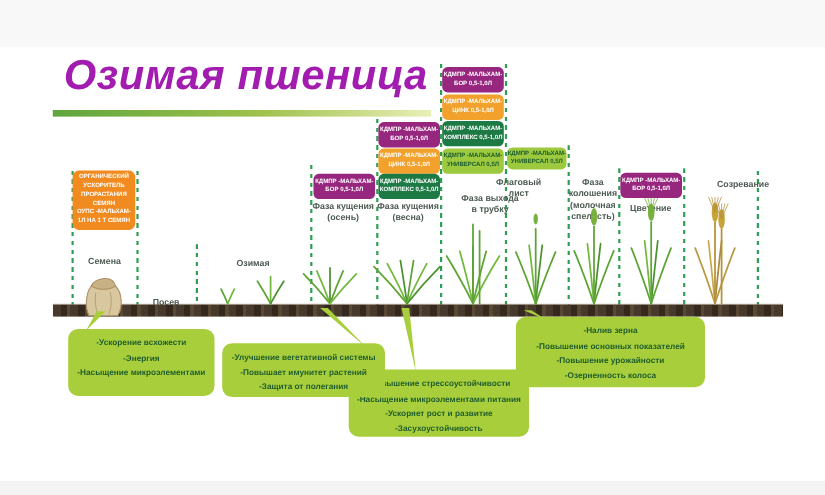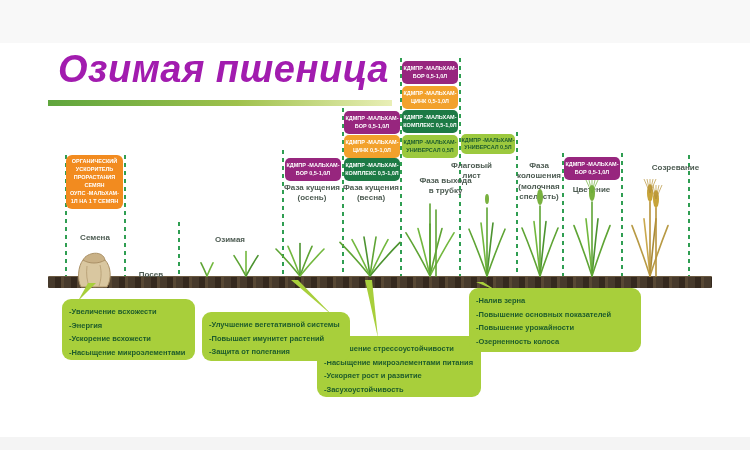--- a/index.html
+++ b/index.html
@@ -33,21 +33,21 @@
   .pb-orange{background:#f2a12c;}
   .pb-dkgreen{background:#1d7a45;}
   .pb-ltgreen{background:#9cc93e;color:#1d5c2e;}
 
   #oups-box{position:absolute;left:66px;top:155px;width:57px;height:54px;background:#f28b1f;
       border-radius:6px;color:#fff;font-size:5.5px;font-weight:bold;text-align:center;
       display:flex;align-items:center;justify-content:center;line-height:1.45;
       white-space:pre-line;box-sizing:border-box;padding:2px;}
 
   .callout{position:absolute;background:#a8cf3b;border-radius:9px;box-sizing:border-box;
-      padding:6px 7px;color:#1e5c2c;}
+      padding:6px 7px;color:#1e5c2c;text-align:center;}
   .callout .ln{font-size:7.5px;font-weight:bold;line-height:1.8;white-space:nowrap;}
   #callout-1{left:62px;top:299px;width:133px;height:61px;z-index:6;}
   #callout-2{left:202px;top:312px;width:148px;height:49px;z-index:7;}
   #callout-3{left:317px;top:336px;width:164px;height:61px;z-index:6;}
   #callout-4{left:469px;top:288px;width:172px;height:64px;z-index:6;}
 
   #leaders{position:absolute;left:0;top:0;z-index:5;}
   .plant{position:absolute;z-index:3;}
   #seed-sack{position:absolute;left:74px;top:246px;z-index:3;}
 </style>
@@ -135,23 +135,22 @@
   <div class="stage-label" style="left:621px;top:163px;width:67px;margin-left:21px;">Созревание</div>
 
   <svg id="leaders" width="750" height="450">
     <polygon points="88,283 96,283 78,301" fill="#a8cf3b"></polygon>
     <polygon points="291,280 298,280 333,316" fill="#a8cf3b"></polygon>
     <polygon points="365,280 372,280 378,338" fill="#a8cf3b"></polygon>
     <polygon points="476,282 483,282 497,291" fill="#a8cf3b"></polygon>
   </svg>
 
   <div id="callout-1" class="callout">
-    <div class="ln">-Увеличение всхожести</div>
+    <div class="ln">-Ускорение всхожести</div>
     <div class="ln">-Энергия</div>
-    <div class="ln">-Ускорение всхожести</div>
     <div class="ln">-Насыщение микроэлементами</div>
   </div>
   <div id="callout-2" class="callout">
     <div class="ln">-Улучшение вегетативной системы</div>
     <div class="ln">-Повышает имунитет растений</div>
     <div class="ln">-Защита от полегания</div>
   </div>
   <div id="callout-3" class="callout">
     <div class="ln">-Повышение стрессоустойчивости</div>
     <div class="ln">-Насыщение микроэлементами питания</div>

